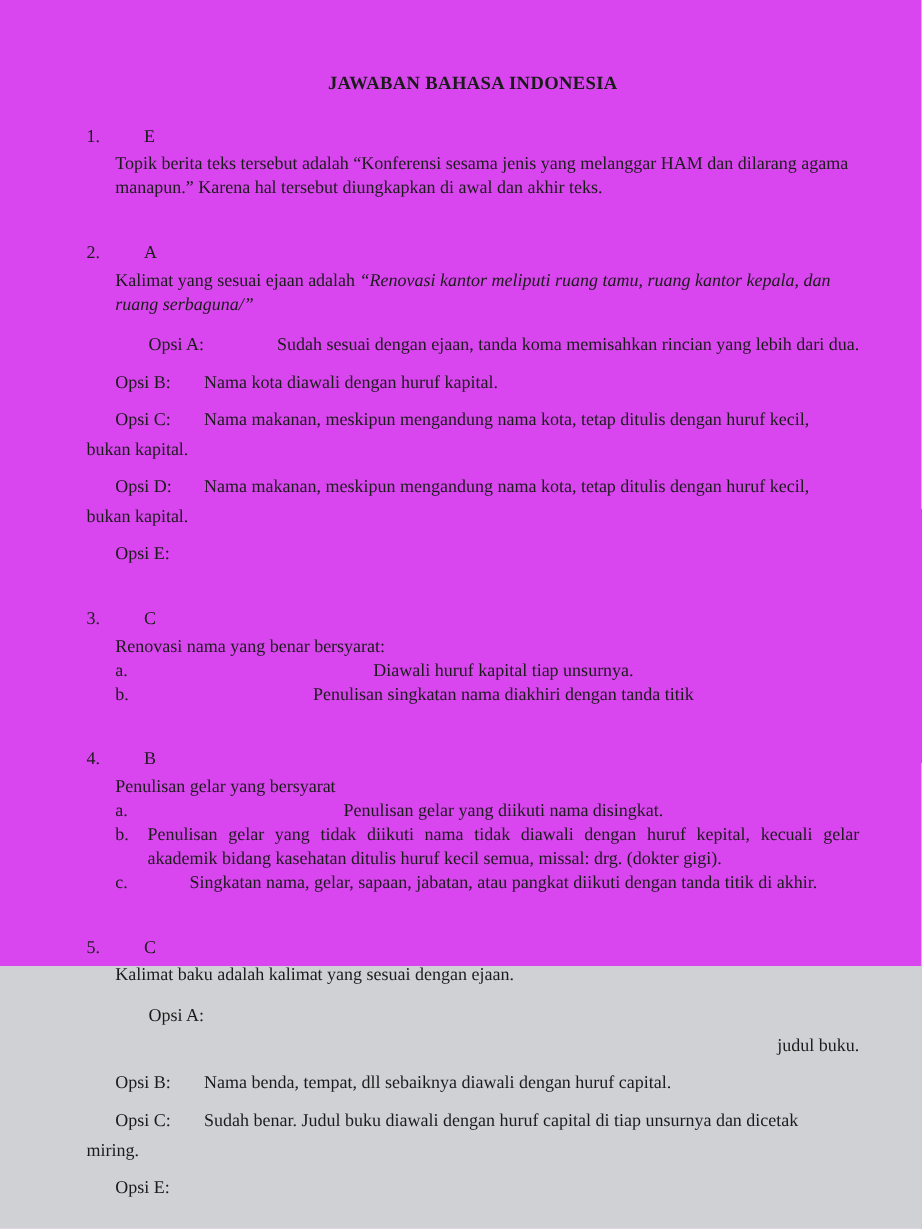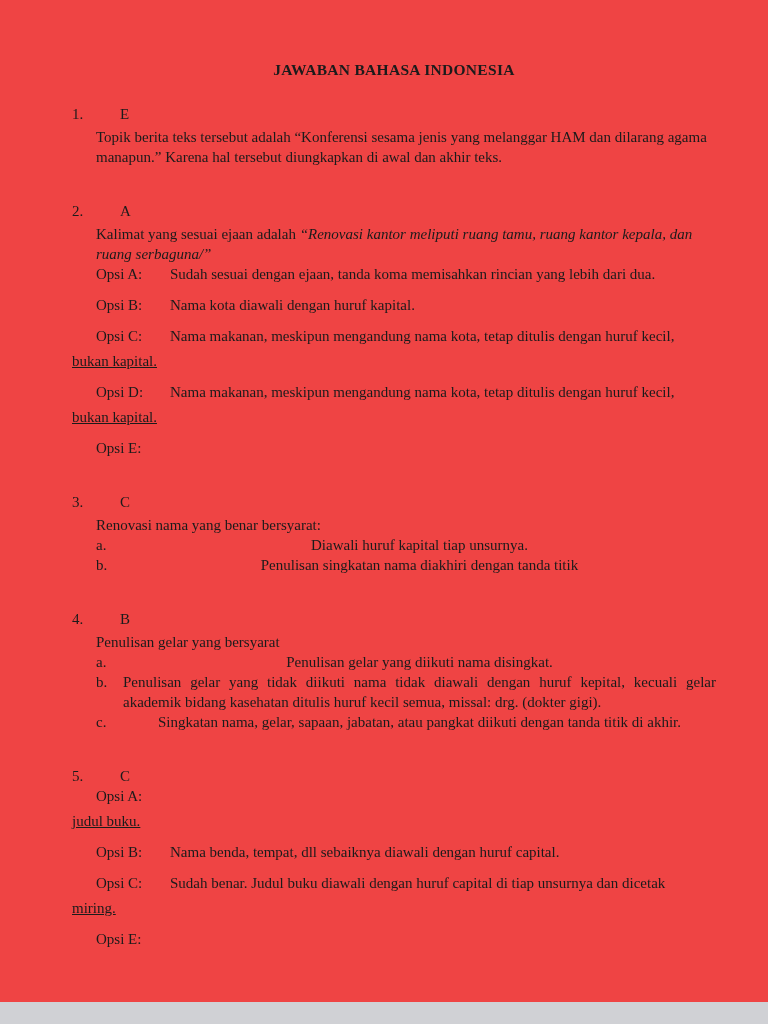--- a/index.html
+++ b/index.html
@@ -12,22 +12,22 @@
     position: relative;
     width: 768px;
     height: 1024px;
     background: #d0d1d5;
     overflow: hidden;
   }
   .page {
     position: absolute;
     top: 0; left: 0;
     width: 768px;
-    height: 1002px;
-    background: #ef4444;
+    height: 805px;
+    background: #d946ef;
     box-sizing: border-box;
     padding: 60px 52px 0 72px;
     font-size: 15px;
     line-height: 20px;
   }
   .title {
     font-size: 15.5px;
     font-weight: bold;
     text-align: center;
     letter-spacing: 0.3px;
@@ -40,28 +40,27 @@
   .q-head.first { margin-top: 24px; }
   .q-num { width: 48px; flex-shrink: 0; }
   .q-ans { }
   .q-body {
     margin: 3px 0 0 24px;
   }
   .q-body em { font-style: italic; }
   .opt {
     margin: 11px 0 0 24px;
   }
-  .opt.tight { margin-top: 0; }
+  .opt.tight { margin-top: 14px; text-align: right; }
   .opt-row { display: flex; }
   .opt-label { width: 74px; flex-shrink: 0; }
   .opt-text { flex: 1; white-space: nowrap; }
   .opt-cont {
     margin-left: -24px;
     margin-top: 5px;
-    text-decoration: underline;
   }
   .points { margin: 0 0 0 24px; }
   .point { display: flex; }
   .point-marker { width: 27px; flex-shrink: 0; }
   .point-text { flex: 1; text-align: center; }
   .point-text.justify { text-align: justify; }
 </style>
 </head>
 <body>
 
@@ -147,20 +146,21 @@
       <div class="point">
         <span class="point-marker">c.</span>
         <span class="point-text">Singkatan nama, gelar, sapaan, jabatan, atau pangkat diikuti dengan tanda titik di akhir.</span>
       </div>
     </div>
 
     <div class="q-head">
       <span class="q-num">5.</span>
       <span class="q-ans">C</span>
     </div>
+    <p class="q-body">Kalimat baku adalah kalimat yang sesuai dengan ejaan.</p>
 
     <div class="opt tight">
       <div class="opt-row">
         <span class="opt-label">Opsi A:</span>
       </div>
       <div class="opt-cont">judul buku.</div>
     </div>
     <div class="opt">
       <div class="opt-row">
         <span class="opt-label">Opsi B:</span>

